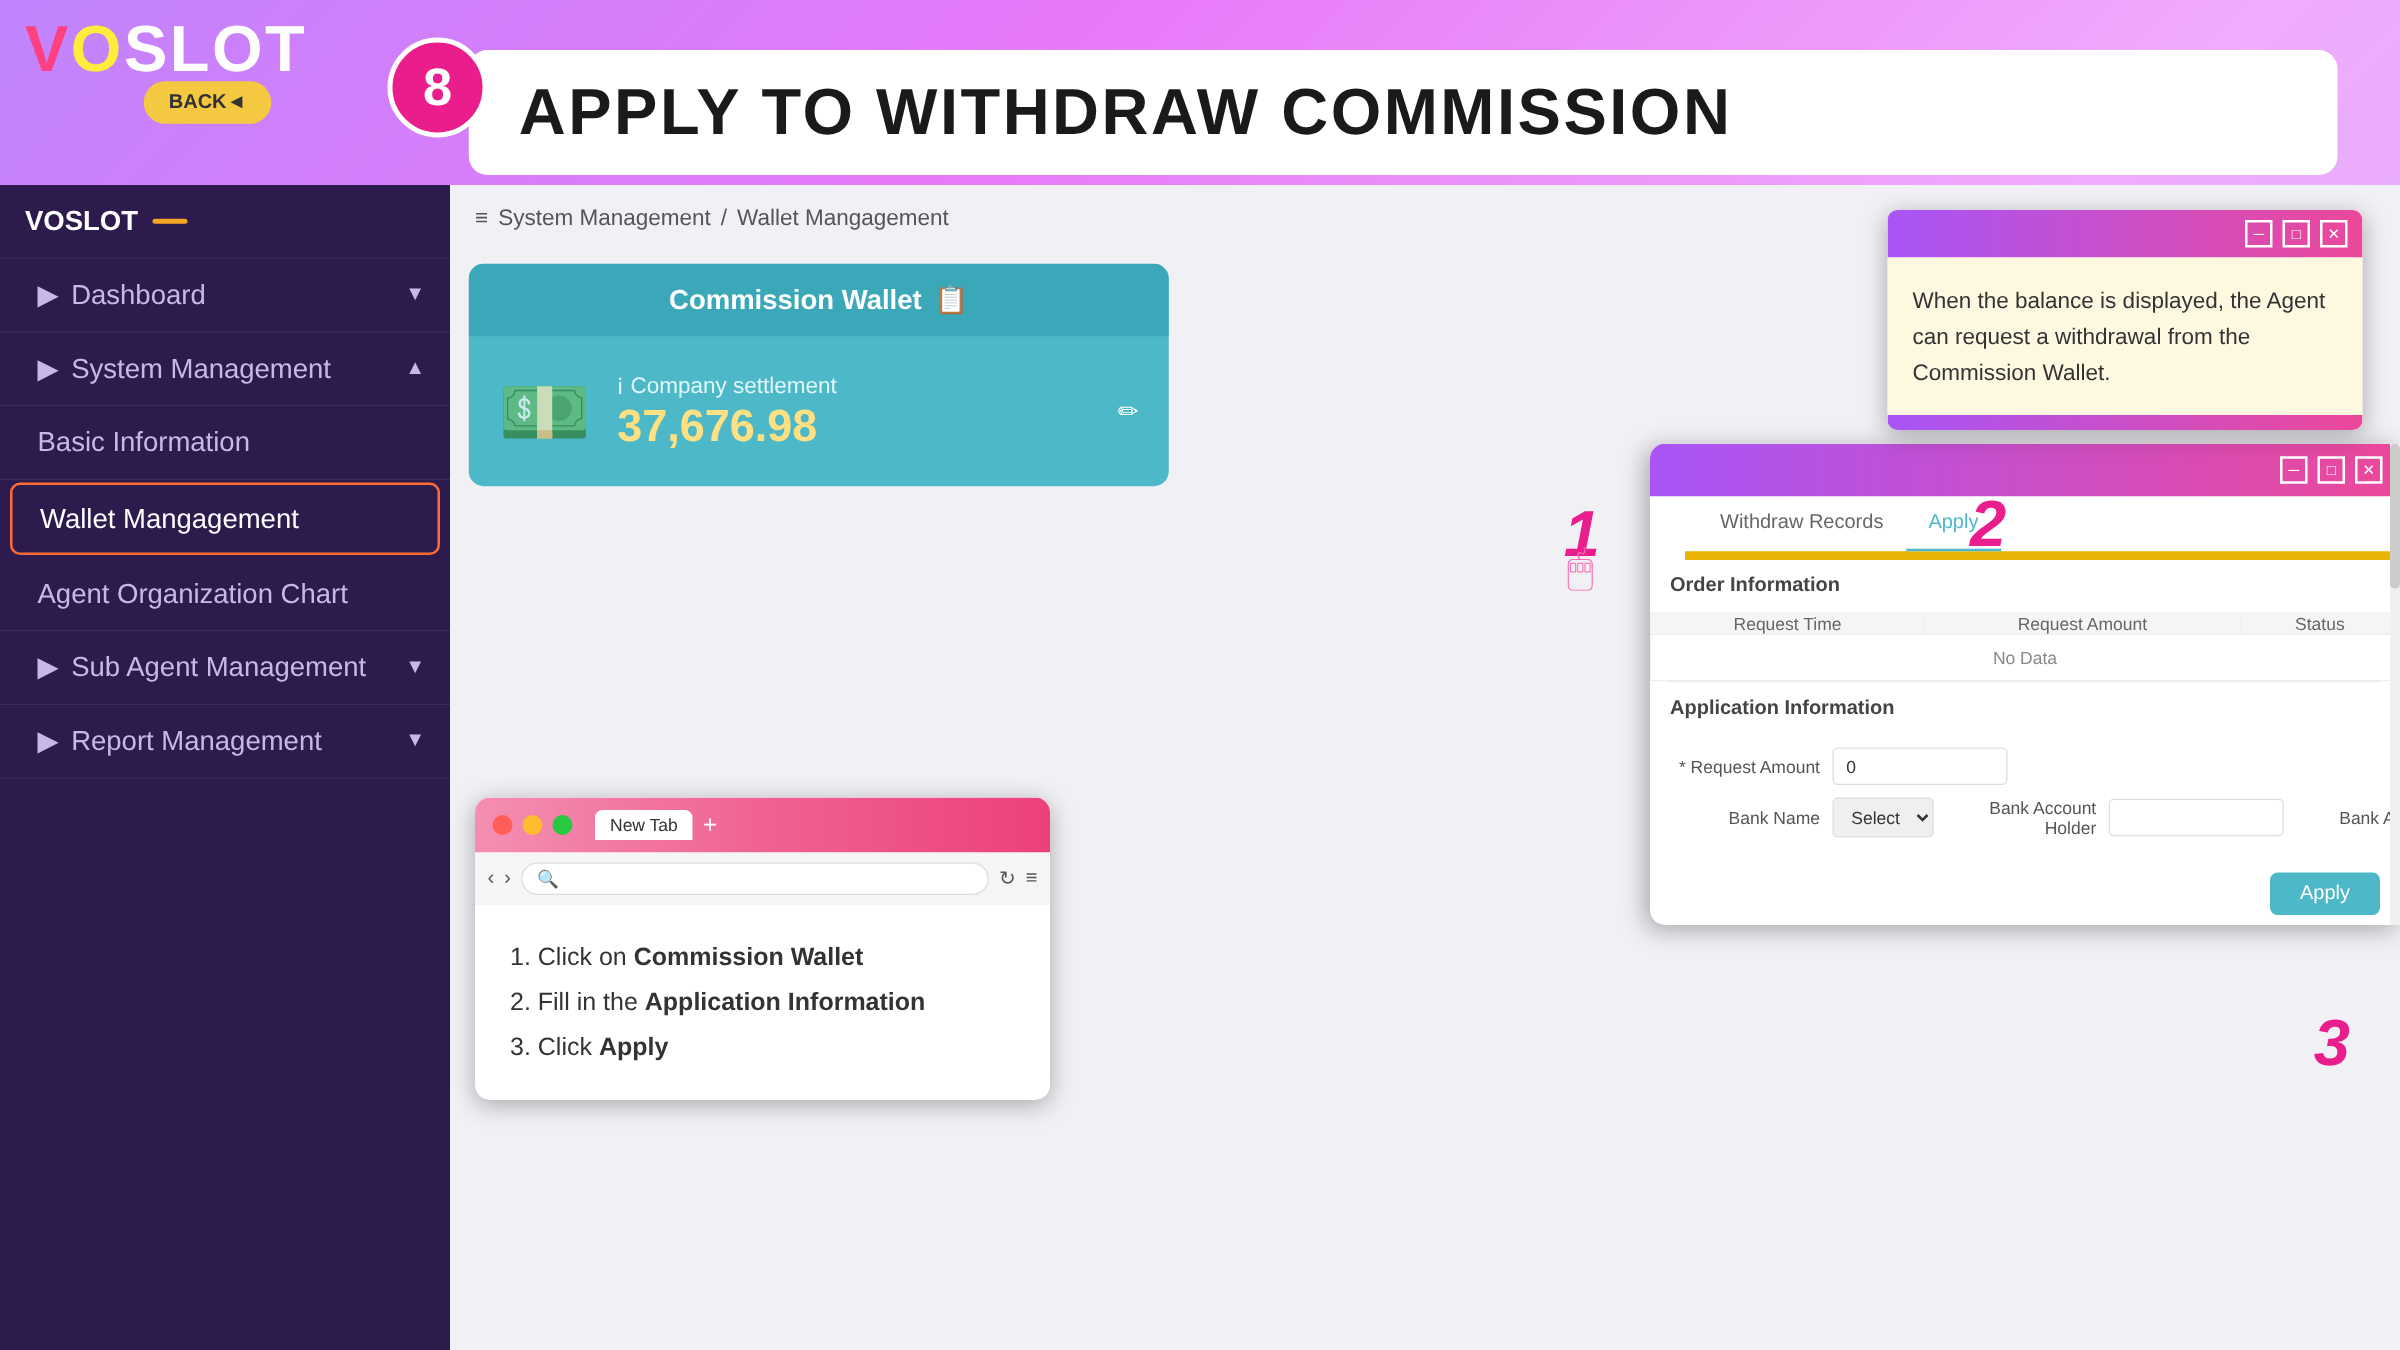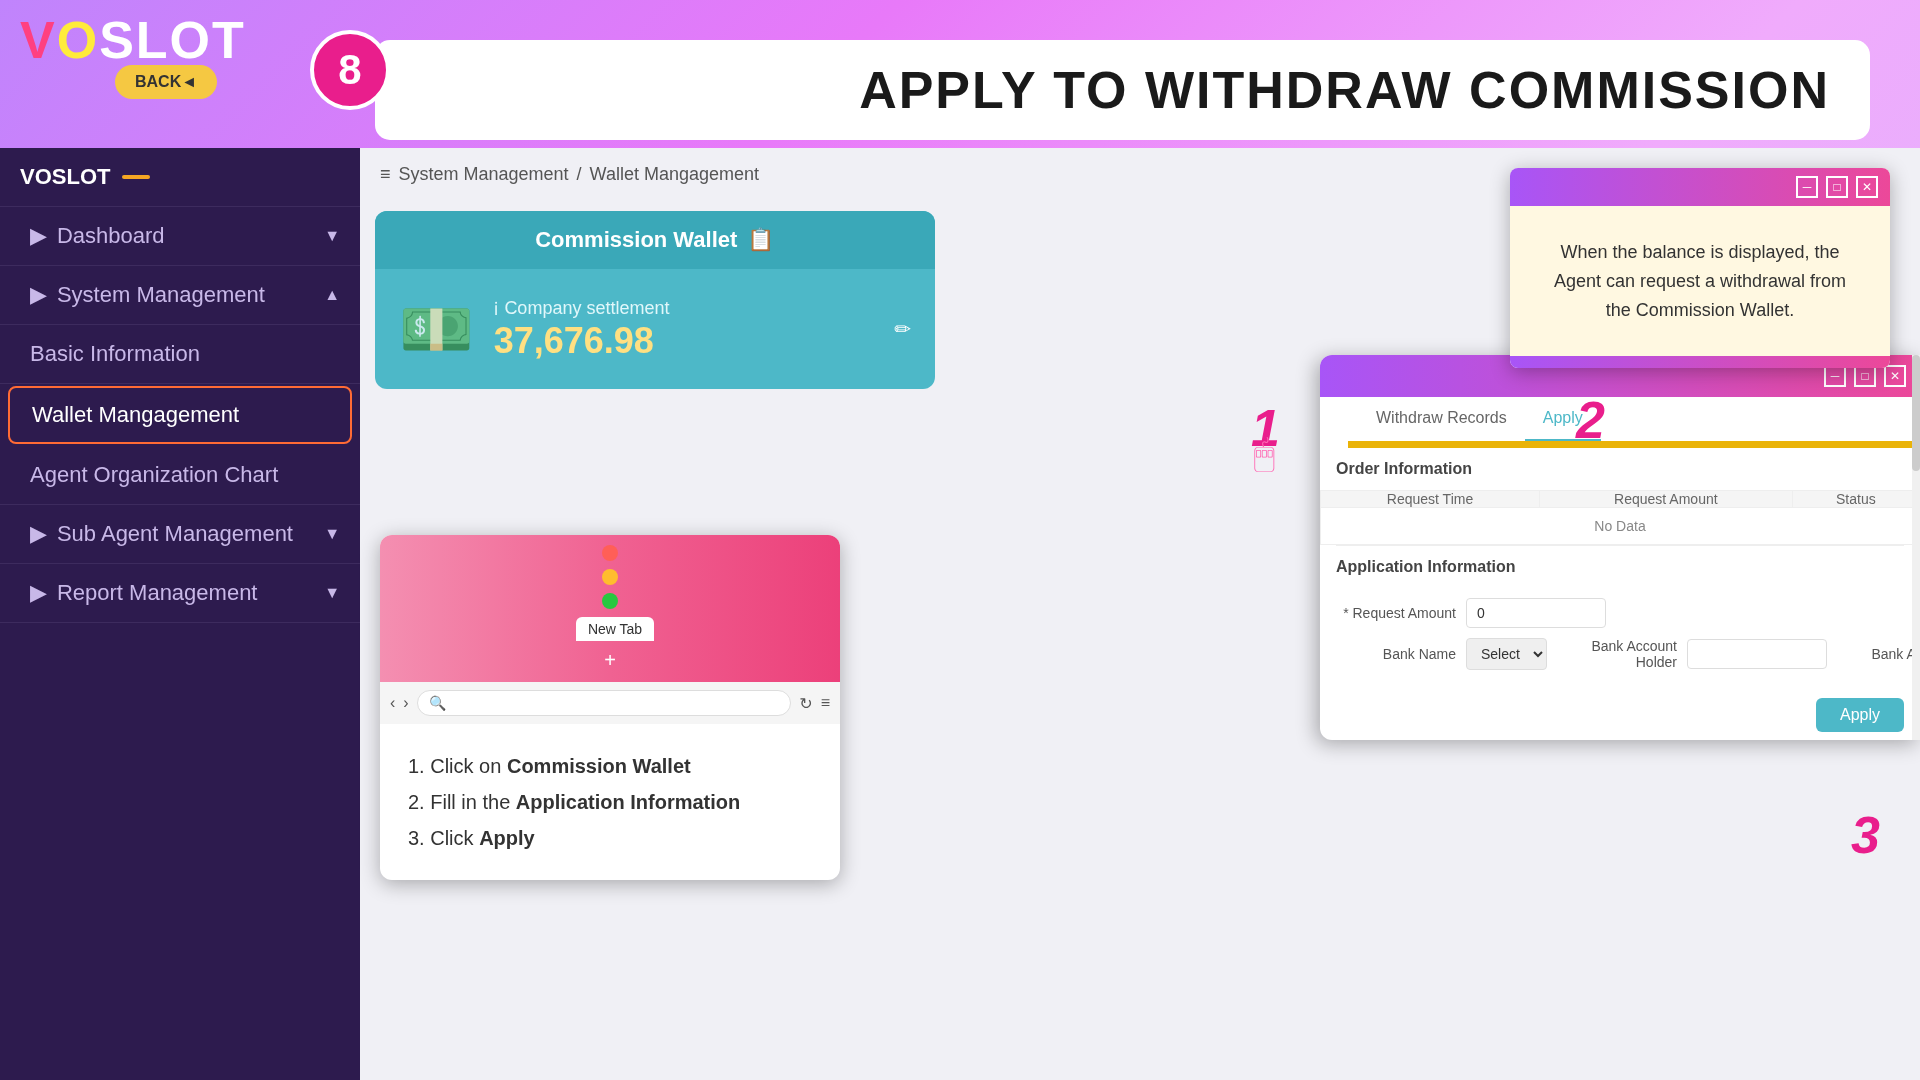--- a/index.html
+++ b/index.html
@@ -63,21 +63,21 @@
     .title-banner {
       position: absolute;
       top: 40px;
       left: 375px;
       right: 50px;
       background: white;
       border-radius: 15px;
       padding: 20px 40px;
       display: flex;
       align-items: center;
-      justify-content: flex-end;
+      justify-content: flex-start;
     }
     .title-banner h1 {
       font-size: 52px;
       font-weight: 900;
       color: #1a1a1a;
       letter-spacing: 2px;
     }
 
     
     .sidebar {
@@ -232,25 +232,24 @@
       background: transparent;
       cursor: pointer;
       display: flex;
       align-items: center;
       justify-content: center;
       font-size: 12px;
       color: white;
     }
     .info-window-body {
       background: #fff8e1;
-      padding: 32px;
+      padding: 20px;
       font-size: 18px;
       line-height: 1.6;
       color: #333;
-      text-align: center;
     }
     .info-window-footer {
       background: linear-gradient(90deg, #a855f7, #ec4899);
       height: 12px;
     }
 
     
     .browser-window {
       position: absolute;
       bottom: 180px;
@@ -261,21 +260,20 @@
       overflow: hidden;
       box-shadow: 0 4px 20px rgba(0,0,0,0.3);
       z-index: 40;
     }
     .browser-titlebar {
       background: linear-gradient(90deg, #f48fb1, #f06292, #ec407a);
       padding: 10px 14px;
       display: flex;
       align-items: center;
       gap: 8px;
-      flex-direction: column;
     }
     .browser-dot {
       width: 16px;
       height: 16px;
       border-radius: 50%;
     }
     .dot-red { background: #ff5f57; }
     .dot-yellow { background: #ffbd2e; }
     .dot-green { background: #28c840; }
     .browser-tab {

